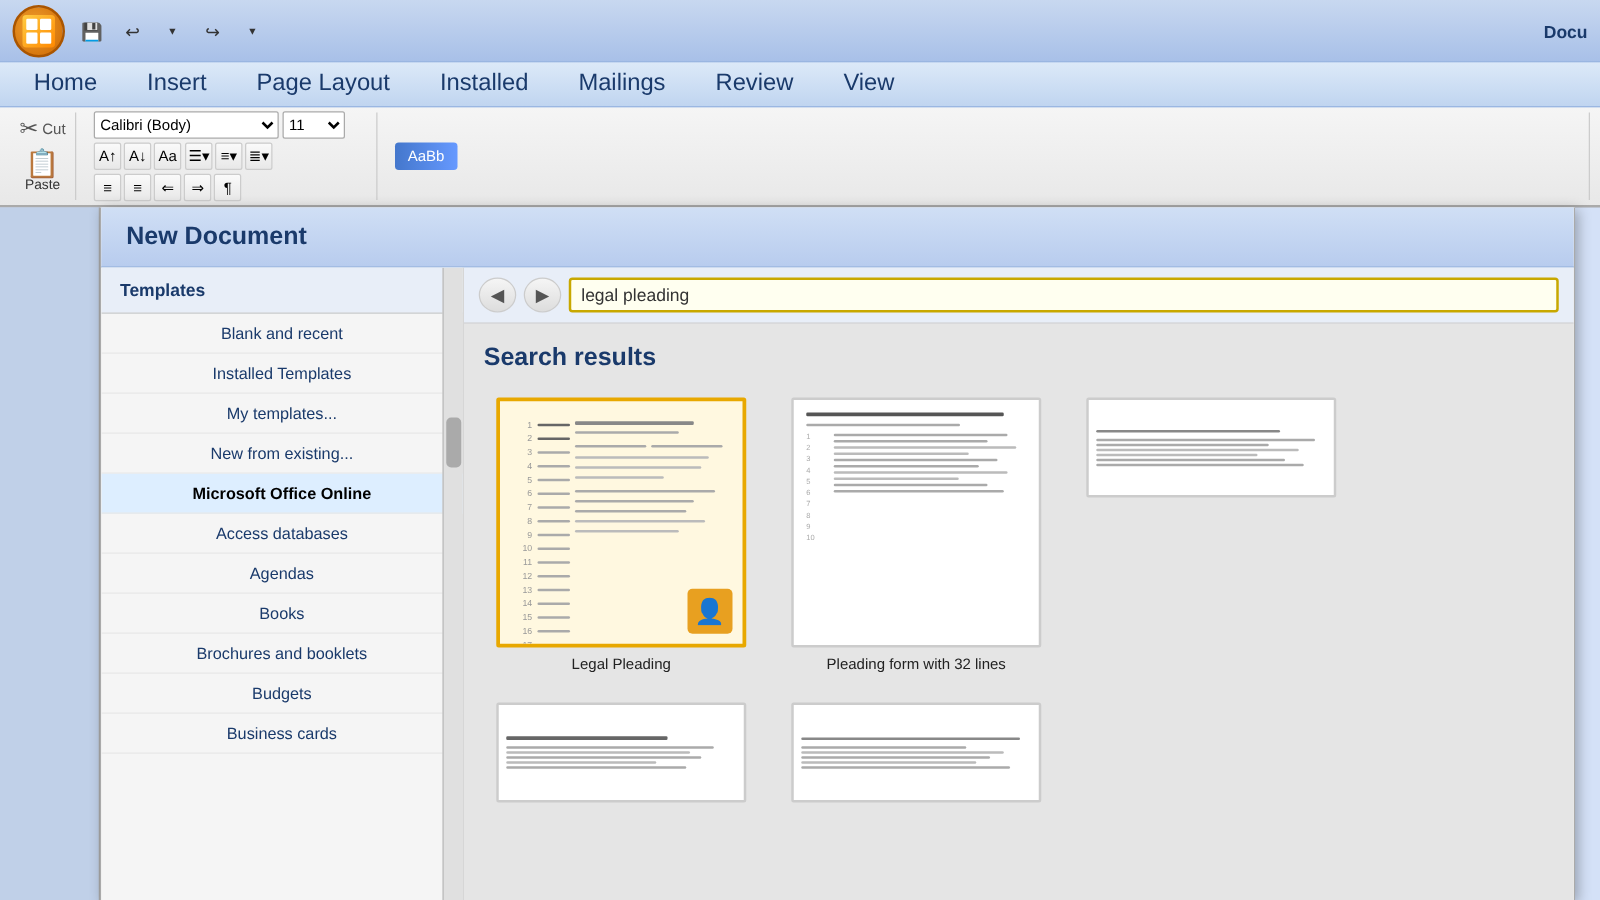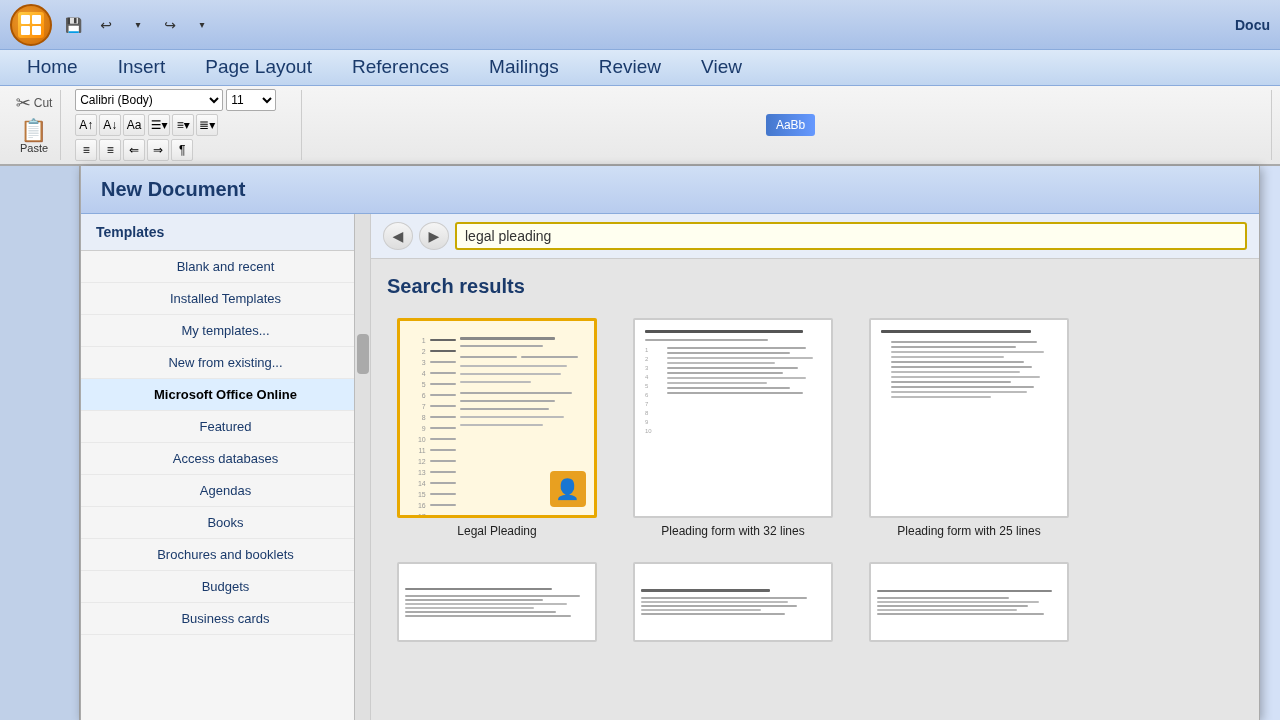--- a/index.html
+++ b/index.html
@@ -370,21 +370,21 @@
     <button class="qa-btn">↪</button>
     <button class="qa-btn" style="font-size:10px;">▾</button>
   </div>
   <div class="title-text">Docu</div>
 </div>
 
 <div class="ribbon-tabs">
   <div class="tab-item">Home</div>
   <div class="tab-item">Insert</div>
   <div class="tab-item">Page Layout</div>
-  <div class="tab-item">References</div>
+  <div class="tab-item">Installed</div>
   <div class="tab-item">Mailings</div>
   <div class="tab-item">Review</div>
   <div class="tab-item">View</div>
 </div>
 
 <div class="ribbon-bar">
 
   <div class="ribbon-group">
     <div style="display:flex;flex-direction:column;align-items:center;gap:2px;">
       <div style="display:flex;align-items:center;gap:4px;">
@@ -422,41 +422,40 @@
       <div class="icon-row">
         <button class="icon-btn">≡</button>
         <button class="icon-btn">≡</button>
         <button class="icon-btn">⇐</button>
         <button class="icon-btn">⇒</button>
         <button class="icon-btn">¶</button>
       </div>
     </div>
   </div>
 
-  <div class="ribbon-group" style="flex:1;justify-content:center;">
+  <div class="ribbon-group" style="flex:1;">
     <div style="background:linear-gradient(to right,#4477cc,#6699ff);padding:4px 10px;color:white;border-radius:3px;font-size:12px;cursor:pointer;">AaBb</div>
   </div>
 </div>
 
 <div class="main-area">
 
   <div class="left-bg"></div>
 
   <div class="new-doc-panel">
     <div class="panel-header">New Document</div>
     <div class="panel-body">
 
       <div class="sidebar">
         <div class="sidebar-header">Templates</div>
         <div class="sidebar-item">Blank and recent</div>
         <div class="sidebar-item">Installed Templates</div>
         <div class="sidebar-item">My templates...</div>
         <div class="sidebar-item">New from existing...</div>
         <div class="sidebar-item active">Microsoft Office Online</div>
-        <div class="sidebar-item">Featured</div>
         <div class="sidebar-item">Access databases</div>
         <div class="sidebar-item">Agendas</div>
         <div class="sidebar-item">Books</div>
         <div class="sidebar-item">Brochures and booklets</div>
         <div class="sidebar-item">Budgets</div>
         <div class="sidebar-item">Business cards</div>
 
         <div style="position:absolute;right:0;top:0;width:16px;height:100%;background:#e0e0e0;border-left:1px solid #bbb;">
           <div style="width:12px;height:40px;background:#aaa;border-radius:4px;margin:2px;margin-top:120px;"></div>
         </div>
@@ -603,42 +602,20 @@
                       <div style="height:2px;background:#bbb;width:65%;border-radius:1px;"></div>
                       <div style="height:2px;background:#aaa;width:80%;border-radius:1px;"></div>
                       <div style="height:2px;background:#aaa;width:88%;border-radius:1px;"></div>
                     </div>
                   </div>
                 </div>
               </div>
               <div class="template-label">Pleading form with 32 lines</div>
             </div>
 
-            <div class="template-card">
-              <div class="template-thumb">
-                <div style="padding:10px;width:100%;height:100%;display:flex;flex-direction:column;gap:2px;overflow:hidden;">
-                  <div style="height:3px;background:#555;width:85%;border-radius:1px;margin-bottom:6px;"></div>
-                  <div style="display:flex;flex-direction:column;gap:3px;padding-left:10px;">
-                    <div style="height:2px;background:#aaa;width:88%;border-radius:1px;"></div>
-                    <div style="height:2px;background:#aaa;width:75%;border-radius:1px;"></div>
-                    <div style="height:2px;background:#bbb;width:92%;border-radius:1px;"></div>
-                    <div style="height:2px;background:#bbb;width:68%;border-radius:1px;"></div>
-                    <div style="height:2px;background:#aaa;width:80%;border-radius:1px;"></div>
-                    <div style="height:2px;background:#aaa;width:85%;border-radius:1px;"></div>
-                    <div style="height:2px;background:#bbb;width:78%;border-radius:1px;"></div>
-                    <div style="height:2px;background:#bbb;width:90%;border-radius:1px;"></div>
-                    <div style="height:2px;background:#aaa;width:72%;border-radius:1px;"></div>
-                    <div style="height:2px;background:#aaa;width:86%;border-radius:1px;"></div>
-                    <div style="height:2px;background:#bbb;width:82%;border-radius:1px;"></div>
-                    <div style="height:2px;background:#bbb;width:60%;border-radius:1px;"></div>
-                  </div>
-                </div>
-              </div>
-              <div class="template-label">Pleading form with 25 lines</div>
-            </div>
 
             <div class="template-card">
               <div class="template-thumb" style="height:80px;overflow:hidden;">
                 <div style="padding:6px;width:100%;display:flex;flex-direction:column;gap:2px;">
                   <div style="height:2px;background:#888;width:80%;border-radius:1px;margin-bottom:3px;"></div>
                   <div style="height:2px;background:#aaa;width:95%;border-radius:1px;"></div>
                   <div style="height:2px;background:#aaa;width:75%;border-radius:1px;"></div>
                   <div style="height:2px;background:#bbb;width:88%;border-radius:1px;"></div>
                   <div style="height:2px;background:#bbb;width:70%;border-radius:1px;"></div>
                   <div style="height:2px;background:#aaa;width:82%;border-radius:1px;"></div>

